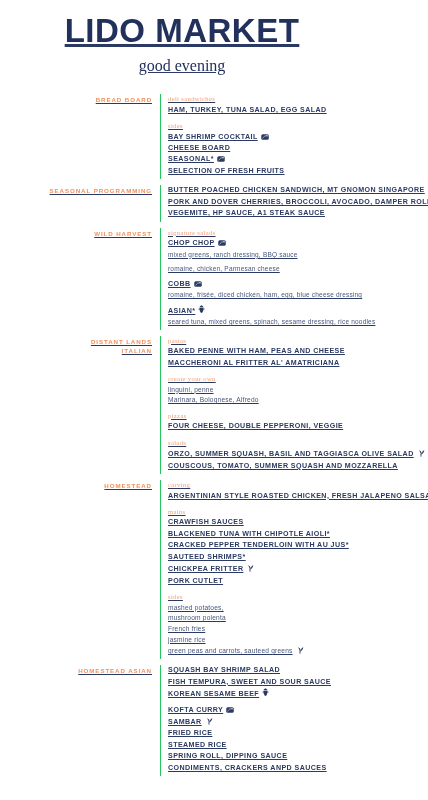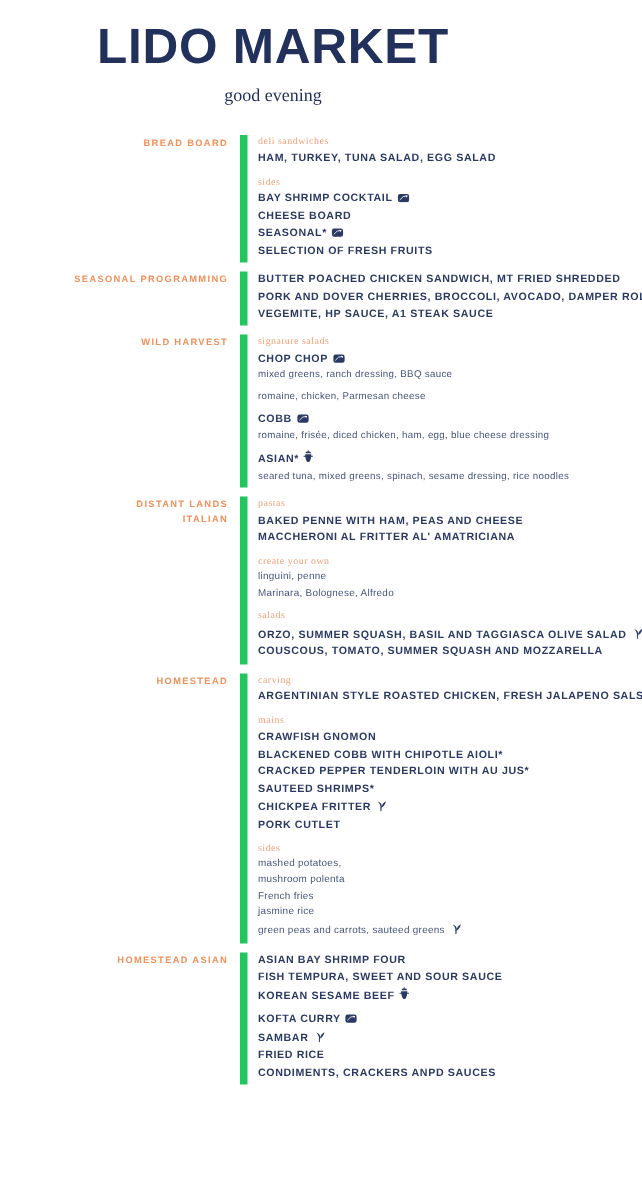--- a/index.html
+++ b/index.html
@@ -16,39 +16,40 @@
     -webkit-font-smoothing: antialiased;
   }
 
   .page {
     width: 364px;
     height: 800px;
     position: relative;
     box-sizing: border-box;
     padding: 0;
     background: #fff;
+    text-decoration: underline;
   }
 
   
   .masthead {
     text-align: center;
     padding-top: 14px;
   }
   .brand-title {
     font-family: "Liberation Sans", sans-serif;
     font-weight: 700;
     font-size: 33px;
     letter-spacing: 0.5px;
     color: #22305c;
     line-height: 1.05;
     margin: 0;
   }
   .brand-sub {
     font-family: "Liberation Serif", serif;
-    font-size: 12px;
+    font-size: 16px;
     color: #22305c;
     margin: 8px 0 0 0;
     line-height: 1.1;
     font-weight: 400;
   }
 
   
   .menu {
     margin-top: 20px;
     padding: 0 6px 0 0;
@@ -67,21 +68,21 @@
     font-size: 6.2px;
     font-weight: 700;
     letter-spacing: 0.9px;
     color: #f0905a;
     text-transform: uppercase;
     line-height: 1.5;
     padding-top: 1px;
   }
   .section-body {
     flex: 1;
-    border-left: 5px solid #22c55e;
+    border-left: 1px solid #22c55e;
     padding-left: 7px;
     padding-bottom: 2px;
     min-height: 10px;
   }
 
   .group { margin-bottom: 5px; }
   .group:last-child { margin-bottom: 0; }
 
   .group-title {
     font-family: "Liberation Serif", serif;
@@ -159,21 +160,21 @@
                   <path d="M10.6 2.2 L13.4 3.1 L12.3 5.6" fill="#ffffff"></path>
                 </svg></span></div>
             <div class="item"><span>SELECTION OF FRESH FRUITS</span></div>
           </div>
         </div>
       </div>
       <div class="section">
         <div class="section-label">SEASONAL PROGRAMMING</div>
         <div class="section-body">
           <div class="group">
-            <div class="item"><span>BUTTER POACHED CHICKEN SANDWICH, MT FRIED SHREDDED</span></div>
+            <div class="item"><span>BUTTER POACHED CHICKEN SANDWICH, MT GNOMON SINGAPORE</span></div>
             <div class="item"><span>PORK AND DOVER CHERRIES, BROCCOLI, AVOCADO, DAMPER ROLLS,</span></div>
             <div class="item"><span>VEGEMITE, HP SAUCE, A1 STEAK SAUCE</span></div>
           </div>
         </div>
       </div>
       <div class="section">
         <div class="section-label">WILD HARVEST</div>
         <div class="section-body">
           <div class="group">
             <div class="group-title">signature salads</div>
@@ -210,41 +211,45 @@
             <div class="group-title">pastas</div>
             <div class="item"><span>BAKED PENNE WITH HAM, PEAS AND CHEESE</span></div>
             <div class="item"><span>MACCHERONI AL FRITTER AL' AMATRICIANA</span></div>
           </div>
           <div class="group">
             <div class="group-title">create your own</div>
             <div class="plain"><span>linguini, penne</span></div>
             <div class="plain"><span>Marinara, Bolognese, Alfredo</span></div>
           </div>
           <div class="group">
+            <div class="group-title">pizzas</div>
+            <div class="item"><span>FOUR CHEESE, DOUBLE PEPPERONI, VEGGIE</span></div>
+          </div>
+          <div class="group">
             <div class="group-title">salads</div>
             <div class="item"><span>ORZO, SUMMER SQUASH, BASIL AND TAGGIASCA OLIVE SALAD</span><span class="icon"><svg width="8" height="9" viewBox="0 0 12 14">
                   <path d="M6 13.6 C6 9 5 6 2.6 3.6 C5.4 4.2 6.6 6 6.9 8.2 Z" fill="#2b3a63"></path>
                   <path d="M6.6 9.4 C7.2 6.4 8.6 4.4 11.2 3.4 C10.4 6.6 9 8.6 6.8 9.8 Z" fill="#2b3a63"></path>
                   <path d="M5.9 13.8 L5.9 9.2" stroke="#2b3a63" stroke-width="1" fill="none"></path>
                 </svg></span></div>
             <div class="item"><span>COUSCOUS, TOMATO, SUMMER SQUASH AND MOZZARELLA</span></div>
           </div>
         </div>
       </div>
       <div class="section">
         <div class="section-label">HOMESTEAD</div>
         <div class="section-body">
           <div class="group">
             <div class="group-title">carving</div>
             <div class="item"><span>ARGENTINIAN STYLE ROASTED CHICKEN, FRESH JALAPENO SALSA</span></div>
           </div>
           <div class="group">
             <div class="group-title">mains</div>
-            <div class="item"><span>CRAWFISH GNOMON</span></div>
-            <div class="item"><span>BLACKENED COBB WITH CHIPOTLE AIOLI*</span></div>
+            <div class="item"><span>CRAWFISH SAUCES</span></div>
+            <div class="item"><span>BLACKENED TUNA WITH CHIPOTLE AIOLI*</span></div>
             <div class="item"><span>CRACKED PEPPER TENDERLOIN WITH AU JUS*</span></div>
             <div class="item"><span>SAUTEED SHRIMPS*</span></div>
             <div class="item"><span>CHICKPEA FRITTER</span><span class="icon"><svg width="8" height="9" viewBox="0 0 12 14">
                   <path d="M6 13.6 C6 9 5 6 2.6 3.6 C5.4 4.2 6.6 6 6.9 8.2 Z" fill="#2b3a63"></path>
                   <path d="M6.6 9.4 C7.2 6.4 8.6 4.4 11.2 3.4 C10.4 6.6 9 8.6 6.8 9.8 Z" fill="#2b3a63"></path>
                   <path d="M5.9 13.8 L5.9 9.2" stroke="#2b3a63" stroke-width="1" fill="none"></path>
                 </svg></span></div>
             <div class="item"><span>PORK CUTLET</span></div>
           </div>
           <div class="group">
@@ -258,39 +263,41 @@
                   <path d="M6.6 9.4 C7.2 6.4 8.6 4.4 11.2 3.4 C10.4 6.6 9 8.6 6.8 9.8 Z" fill="#2b3a63"></path>
                   <path d="M5.9 13.8 L5.9 9.2" stroke="#2b3a63" stroke-width="1" fill="none"></path>
                 </svg></span></div>
           </div>
         </div>
       </div>
       <div class="section">
         <div class="section-label">HOMESTEAD ASIAN</div>
         <div class="section-body">
           <div class="group">
-            <div class="item"><span>ASIAN BAY SHRIMP FOUR</span></div>
+            <div class="item"><span>SQUASH BAY SHRIMP SALAD</span></div>
             <div class="item"><span>FISH TEMPURA, SWEET AND SOUR SAUCE</span></div>
             <div class="item"><span>KOREAN SESAME BEEF</span><span class="icon"><svg width="7" height="9" viewBox="0 0 11 14">
                   <path d="M5.5 1.2 C7.3 1.2 8.4 2.2 8.4 3.4 L2.6 3.4 C2.6 2.2 3.7 1.2 5.5 1.2 Z" fill="#2b3a63"></path>
                   <path d="M5.5 0.2 L5.5 1.4" stroke="#2b3a63" stroke-width="1" fill="none"></path>
                   <path d="M2.3 4.4 C2.3 8.4 3.4 12.6 5.5 12.6 C7.6 12.6 8.7 8.4 8.7 4.4 Z" fill="#2b3a63"></path>
                   <path d="M0.6 6.4 L10.4 6.4" stroke="#2b3a63" stroke-width="1.1"></path>
                 </svg></span></div>
             <div style="height: 4px;"></div>
             <div class="item"><span>KOFTA CURRY</span><span class="icon"><svg width="8" height="6" viewBox="0 0 16 12">
                   <rect x="0.5" y="0.5" width="15" height="11" rx="3" ry="3" fill="#2b3a63"></rect>
                   <path d="M3 8.6 Q7 2.4 13 3.2" stroke="#ffffff" stroke-width="1.1" fill="none"></path>
                   <path d="M10.6 2.2 L13.4 3.1 L12.3 5.6" fill="#ffffff"></path>
                 </svg></span></div>
             <div class="item"><span>SAMBAR</span><span class="icon"><svg width="8" height="9" viewBox="0 0 12 14">
                   <path d="M6 13.6 C6 9 5 6 2.6 3.6 C5.4 4.2 6.6 6 6.9 8.2 Z" fill="#2b3a63"></path>
                   <path d="M6.6 9.4 C7.2 6.4 8.6 4.4 11.2 3.4 C10.4 6.6 9 8.6 6.8 9.8 Z" fill="#2b3a63"></path>
                   <path d="M5.9 13.8 L5.9 9.2" stroke="#2b3a63" stroke-width="1" fill="none"></path>
                 </svg></span></div>
             <div class="item"><span>FRIED RICE</span></div>
+            <div class="item"><span>STEAMED RICE</span></div>
+            <div class="item"><span>SPRING ROLL, DIPPING SAUCE</span></div>
             <div class="item"><span>CONDIMENTS, CRACKERS ANPD SAUCES</span></div>
           </div>
         </div>
       </div>
     </div>
 
 </div>
 
 </body></html>

